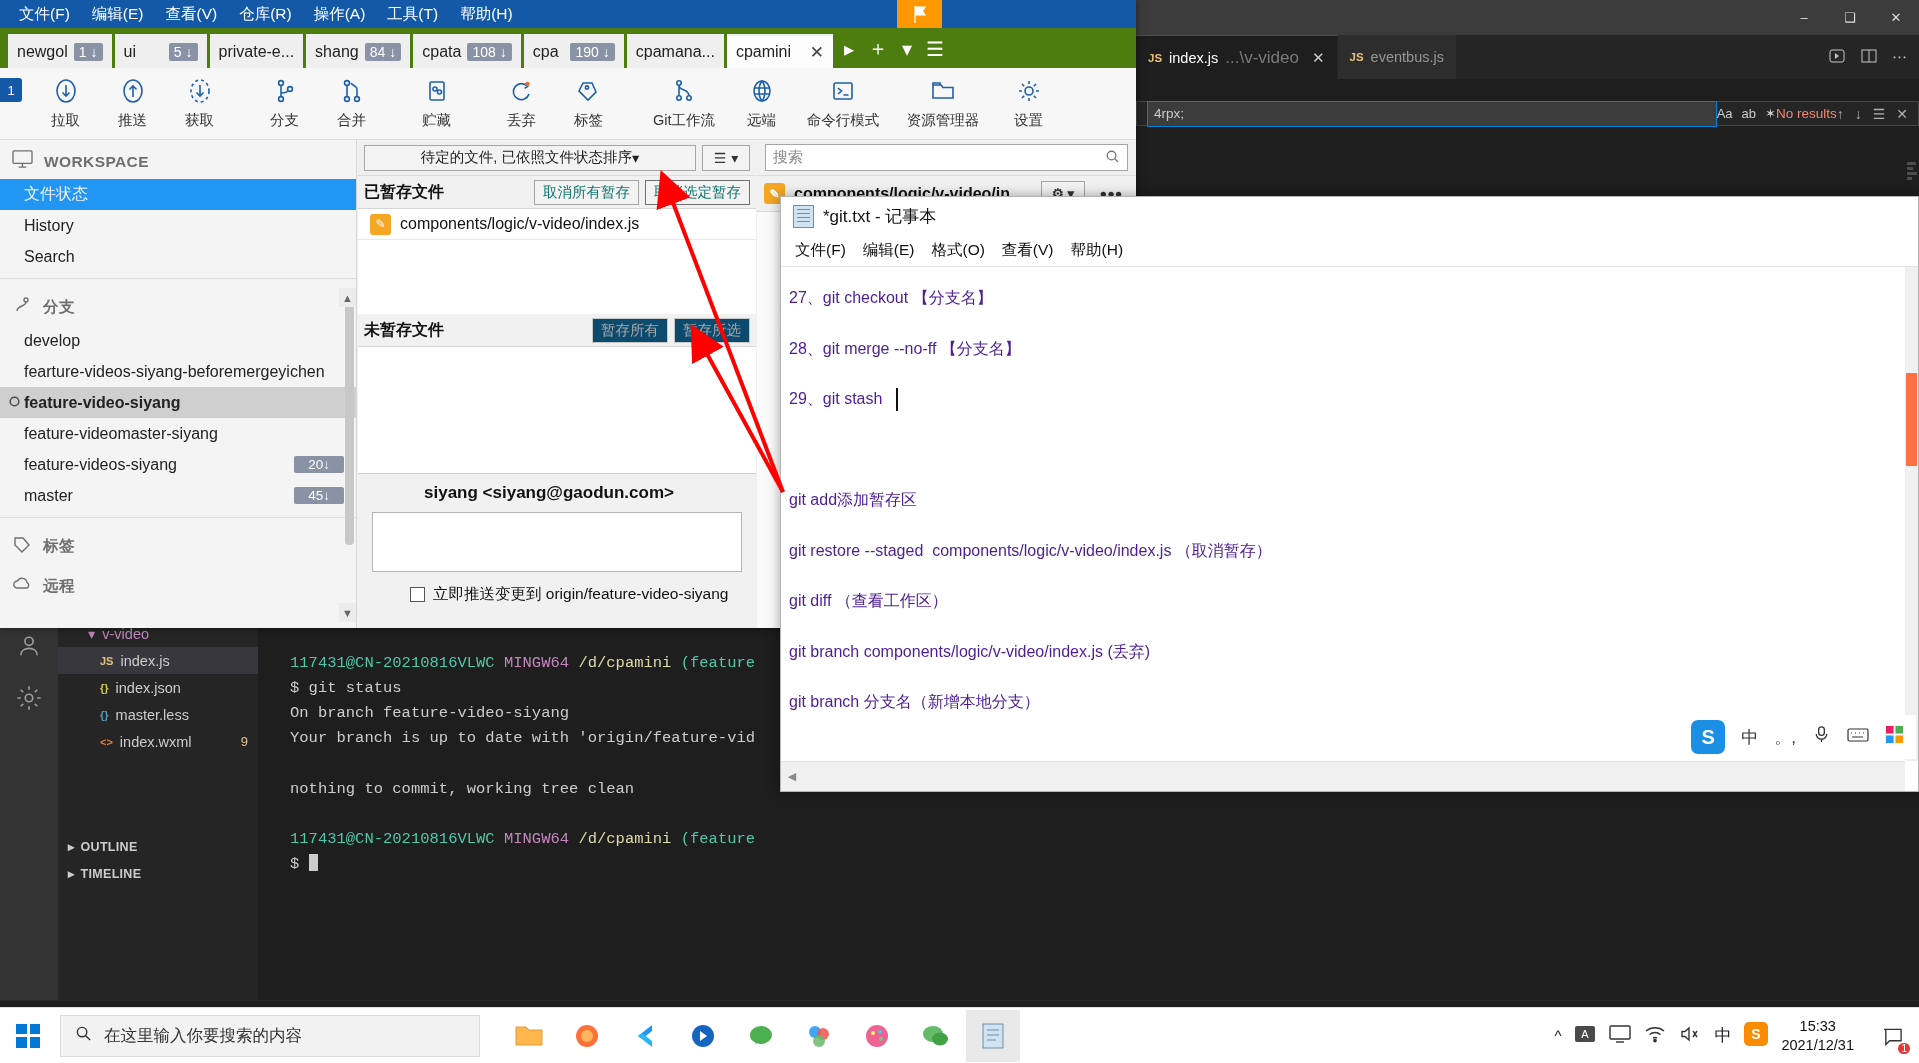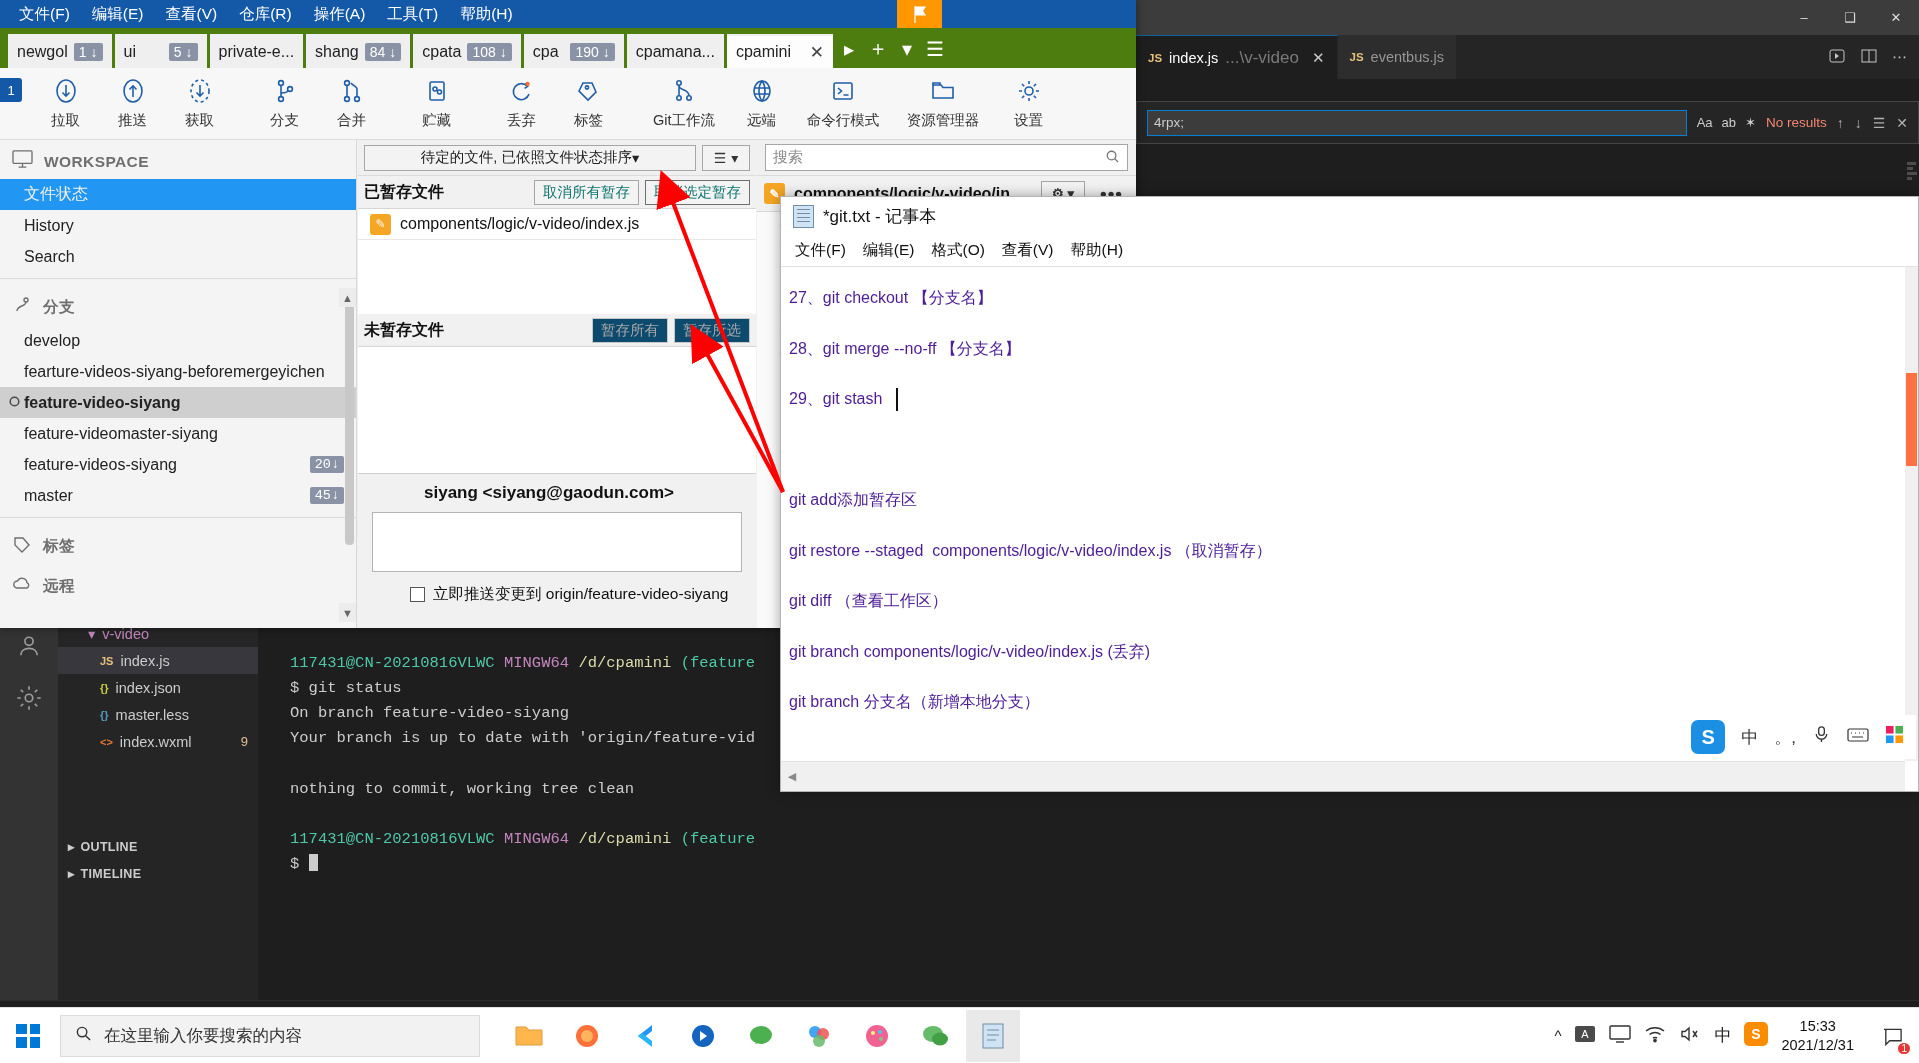--- a/index.html
+++ b/index.html
@@ -19,23 +19,23 @@
   .vs-tab { display:flex; align-items:center; gap:7px; padding:0 12px; background:#2d2d2d;
      color:#969696; font-size:14.5px; border-right:1px solid #252526; }
   .vs-tab.active { background:#1e1e1e; color:#fff; border-top:1px solid #0e639c; }
   .js-badge { color:#e5c07b; font-size:11.5px; font-weight:bold; font-family:"Liberation Sans",sans-serif;}
   .tab-sub { color:#7a7a7a; font-size:17px; }
   .tab-x { margin-left:6px; color:#ccc; font-size:15px; }
   .vs-tabactions { margin-left:auto; display:flex; align-items:center; gap:14px; padding-right:12px;
      color:#c5c5c5; font-size:15px; }
 
   
-  .vs-find { position:absolute; left:1136px; top:101px; width:783px; height:43px;
+  .vs-find { position:absolute; left:1136px; top:101px; width:783px; height:25px;
      background:#252526; border:1px solid #454545; display:flex; align-items:center;
-     gap:10px; padding:0 10px; color:#ccc; font-size:14px; }
+     padding:0 10px; color:#ccc; font-size:14px; }
   .find-inputbox { flex:1; display:flex; align-items:center; background:#3c3c3c;
      border:1px solid #007fd4; height:26px; padding:0 6px; color:#ccc; font-size:13.5px; }
   .find-opts { display:flex; gap:9px; font-size:13px; color:#ccc; }
   .find-res { color:#f48771; font-size:13.5px; white-space:nowrap;}
   .find-nav { display:flex; gap:11px; color:#b0b0b0; font-size:14px; }
 
   .vs-ruler { position:absolute; right:0; top:80px; width:14px; height:60px; background:#1e1e1e; }
   .vs-minimap { position:absolute; right:2px; top:82px; width:10px; }
   .mm-line { height:3px; margin-bottom:2px; background:#4d4d4d; }
   .vs-scroll-orange { position:absolute; right:2px; top:300px; width:10px; height:82px;
@@ -104,21 +104,21 @@
   .st-sidebar { position:absolute; left:0; top:140px; width:357px; bottom:0; background:#f4f4f4;
      border-right:1px solid #d8d8d8; overflow:hidden; }
   .sb-sec { display:flex; align-items:center; gap:11px; padding:10px 0 6px 12px;
      font-size:15.5px; font-weight:bold; color:#6f6f6f; letter-spacing:.4px; }
   .sb-item { height:31px; display:flex; align-items:center; padding-left:24px; font-size:16px;
      color:#222; }
   .sb-item.active { background:#2196f3; color:#f2f2f2; }
   .sb-item.cur { background:#cfcfcf; font-weight:bold; }
   .sb-item .dot { position:absolute; left:8px; }
   .sb-badge { margin-left:auto; margin-right:12px; background:#8a93a5; color:#fff; font-size:13.5px;
-     border-radius:2px; padding:1px 5px;font-family:Liberation Mono, monospace; }
+     border-radius:2px; padding:1px 14px; }
   .sb-div { height:1px; background:#dcdcdc; margin:6px 0; }
   .sb-scroll { position:absolute; right:2px; top:150px; width:9px; height:255px; background:#c8c8c8;
      border-radius:4px; }
   .sb-updown { position:absolute; right:0; width:17px; height:19px; display:flex;
      align-items:center; justify-content:center; color:#666; font-size:11px; background:#ececec;}
 
   
   .st-center { position:absolute; left:358px; top:140px; width:398px; bottom:0; background:#fff; }
   .cp-filterbar { height:36px; background:#f0f0f0; display:flex; align-items:center; gap:6px;
      padding:0 6px; border-bottom:1px solid #dcdcdc; }

